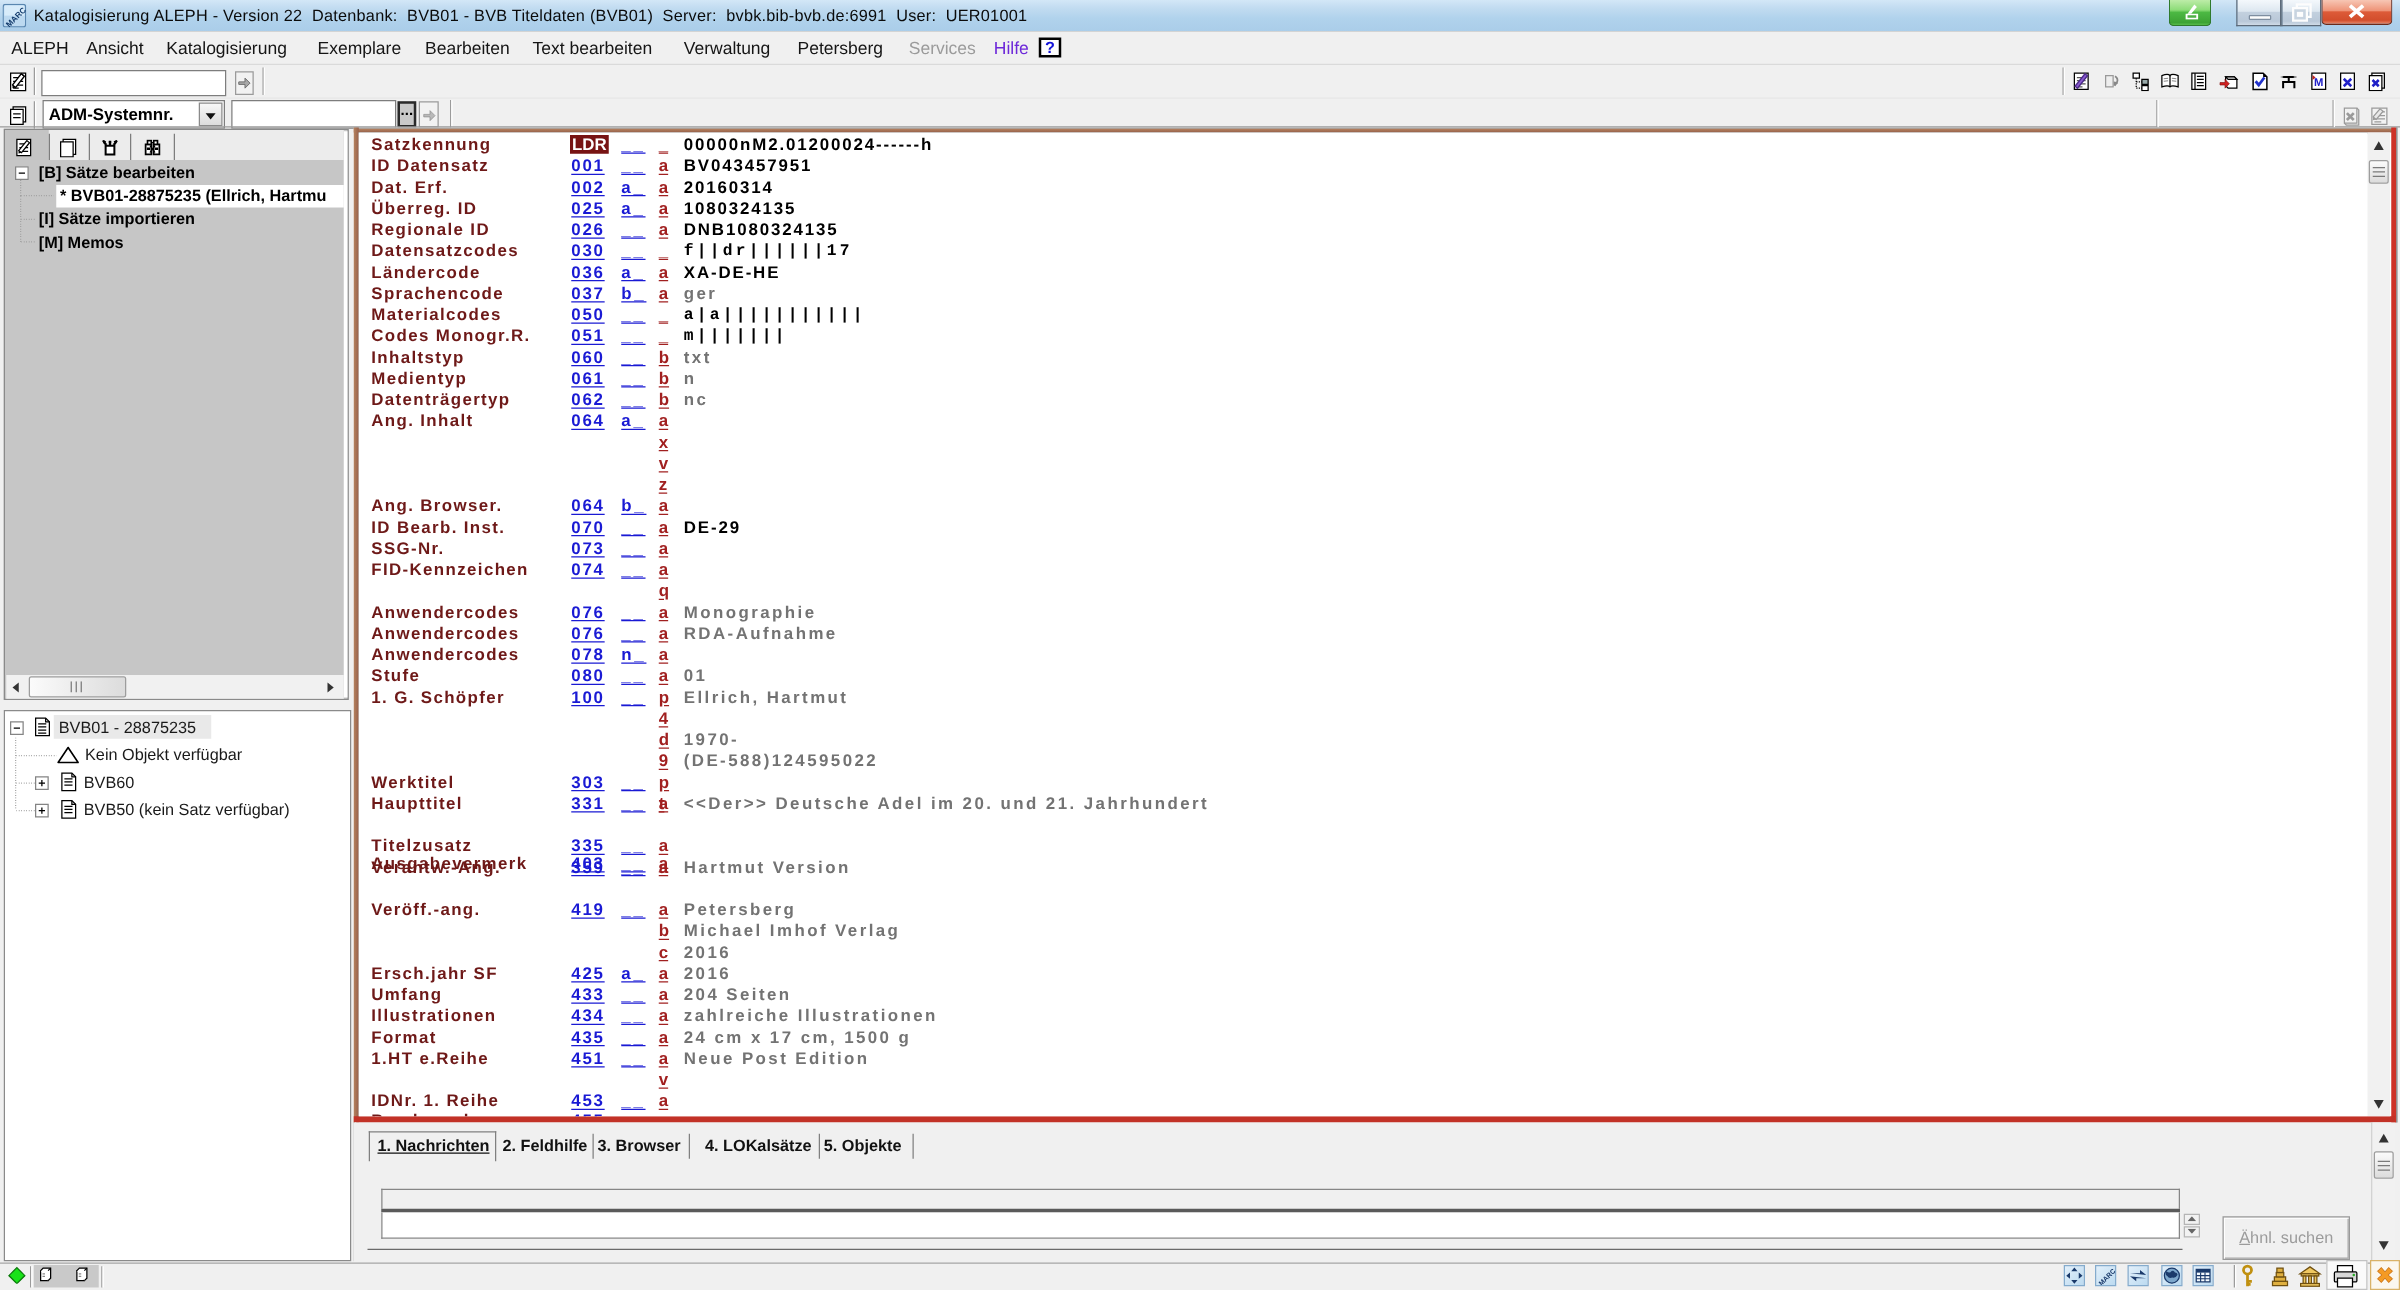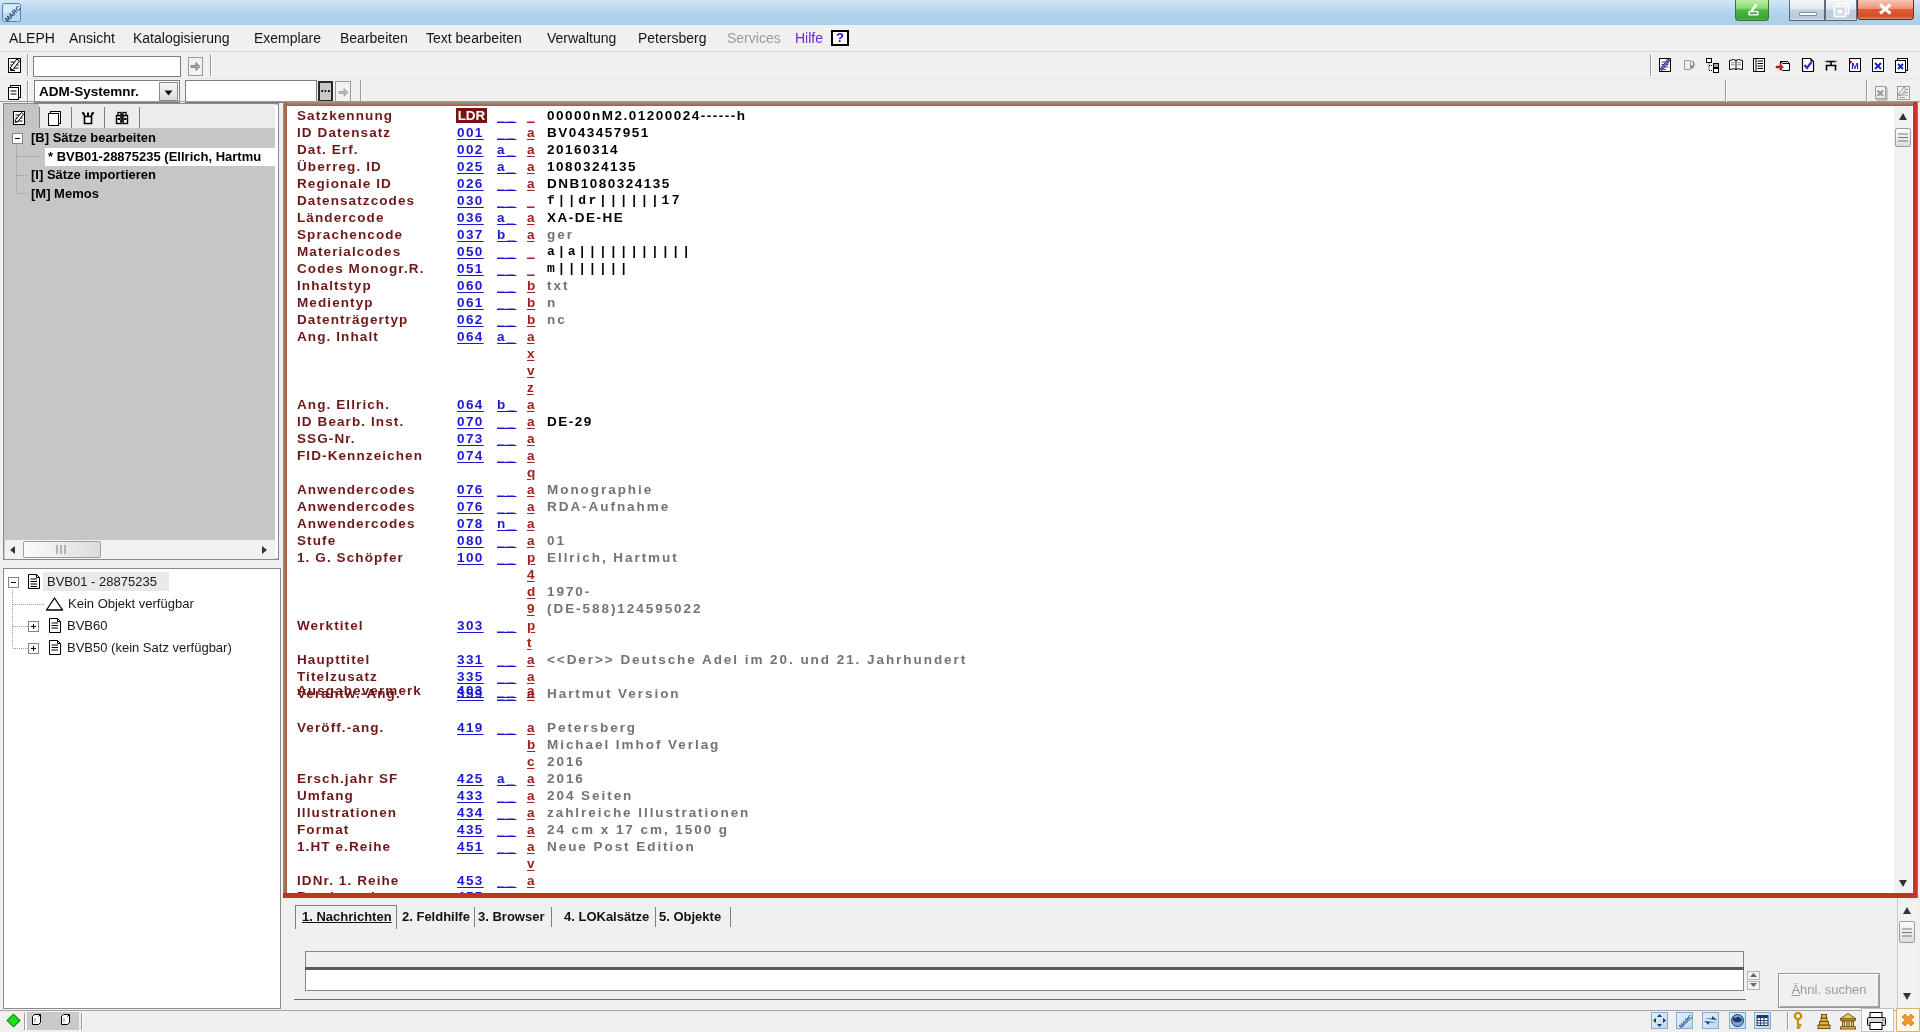--- a/index.html
+++ b/index.html
@@ -62,20 +62,21 @@
 #sbar{left:0;top:1010px;width:1920px;height:22px;background:#f0f0f0;border-top:1px solid #a5a5a5;box-sizing:border-box;}
 .blueic{position:absolute;width:17px;height:17px;background:linear-gradient(135deg,#e2f0fb,#bcdaf0);border:1px solid #84abcd;box-sizing:border-box;}
 </style></head><body>
 
 <div id="tbar" class="ab">
 <svg class="ab" style="left:2px;top:3px" width="19" height="19" viewBox="0 0 19 19">
       <rect x="0.5" y="0.5" width="18" height="18" rx="2" fill="#bcd9f0" stroke="#5a87b0"></rect>
       <rect x="1.5" y="1.5" width="16" height="8" fill="#d8ecfa" stroke="none"></rect>
       <text x="9.5" y="13.5" font-size="6.5" font-weight="bold" fill="#123a6b" text-anchor="middle" transform="rotate(-45 9.5 9.5)" font-family="Liberation Sans">MARC</text>
     </svg>
+<div class="ttl">Katalogisierung ALEPH - Version 22  Datenbank:  BVB01 - BVB Titeldaten (BVB01)  Server:  bvbk.bib-bvb.de:6991  User:  UER01001</div>
 <div class="wbtn" style="left:1735px;width:34px;height:21px;background:linear-gradient(180deg,#bdeca8 0%,#8cdc78 40%,#4cb843 50%,#3da335 90%,#56bb4a 100%);border-color:#2f7a2c;"><svg width="32" height="19" viewBox="0 0 32 19">
         <path d="M14 11 L19.5 3.5 L21.5 5.5 L17 11 Z" fill="#fff"></path>
         <rect x="12.5" y="11" width="10" height="4.5" fill="#fff"></rect>
         <rect x="14" y="12.2" width="7" height="2" fill="#4fb046"></rect>
       </svg></div>
 <div class="wbtn" style="left:1789px;width:36px;height:21px;background:linear-gradient(180deg,#f4f8fc 0%,#dde7f0 45%,#c2d0de 50%,#b9c8d8 85%,#cfdbe7 100%);border-radius:0;">
       <div style="position:absolute;left:9px;top:12px;width:18px;height:4px;background:#fdfdfd;border:1px solid #7e8ea0;border-radius:1px;box-sizing:border-box;"></div>
     </div>
 <div class="wbtn" style="left:1825px;width:32px;height:21px;background:linear-gradient(180deg,#f4f8fc 0%,#dde7f0 45%,#c2d0de 50%,#b9c8d8 85%,#cfdbe7 100%);border-radius:0;"><svg width="30" height="19" viewBox="0 0 30 19">
         <rect x="11.5" y="3.5" width="11" height="10" fill="none" stroke="#fdfdfd" stroke-width="1.8"></rect>
@@ -392,36 +393,36 @@
 <div class="r" style="top:120px;width:1600px;"><span class="fn">Sprachencode</span><span class="tg">037</span><span class="nd">b_</span><span class="sf">a</span><span class="vl">ger</span></div>
 <div class="r" style="top:137px;width:1600px;"><span class="fn">Materialcodes</span><span class="tg">050</span><span class="nd">__</span><span class="sf">_</span><span class="vf">a|a|||||||||||</span></div>
 <div class="r" style="top:154px;width:1600px;"><span class="fn">Codes Monogr.R.</span><span class="tg">051</span><span class="nd">__</span><span class="sf">_</span><span class="vf">m|||||||</span></div>
 <div class="r" style="top:171px;width:1600px;"><span class="fn">Inhaltstyp</span><span class="tg">060</span><span class="nd">__</span><span class="sf">b</span><span class="vl">txt</span></div>
 <div class="r" style="top:188px;width:1600px;"><span class="fn">Medientyp</span><span class="tg">061</span><span class="nd">__</span><span class="sf">b</span><span class="vl">n</span></div>
 <div class="r" style="top:205px;width:1600px;"><span class="fn">Datenträgertyp</span><span class="tg">062</span><span class="nd">__</span><span class="sf">b</span><span class="vl">nc</span></div>
 <div class="r" style="top:222px;width:1600px;"><span class="fn">Ang. Inhalt</span><span class="tg">064</span><span class="nd">a_</span><span class="sf">a</span></div>
 <div class="r" style="top:239px;width:1600px;"><span class="sf">x</span></div>
 <div class="r" style="top:256px;width:1600px;"><span class="sf">v</span></div>
 <div class="r" style="top:273px;width:1600px;"><span class="sf">z</span></div>
-<div class="r" style="top:290px;width:1600px;"><span class="fn">Ang. Ellrich.</span><span class="tg">064</span><span class="nd">b_</span><span class="sf">a</span></div>
+<div class="r" style="top:290px;width:1600px;"><span class="fn">Ang. Browser.</span><span class="tg">064</span><span class="nd">b_</span><span class="sf">a</span></div>
 <div class="r" style="top:307px;width:1600px;"><span class="fn">ID Bearb. Inst.</span><span class="tg">070</span><span class="nd">__</span><span class="sf">a</span><span class="vx">DE-29</span></div>
 <div class="r" style="top:324px;width:1600px;"><span class="fn">SSG-Nr.</span><span class="tg">073</span><span class="nd">__</span><span class="sf">a</span></div>
 <div class="r" style="top:341px;width:1600px;"><span class="fn">FID-Kennzeichen</span><span class="tg">074</span><span class="nd">__</span><span class="sf">a</span></div>
 <div class="r" style="top:358px;width:1600px;"><span class="sf">q</span></div>
 <div class="r" style="top:375px;width:1600px;"><span class="fn">Anwendercodes</span><span class="tg">076</span><span class="nd">__</span><span class="sf">a</span><span class="vl">Monographie</span></div>
 <div class="r" style="top:392px;width:1600px;"><span class="fn">Anwendercodes</span><span class="tg">076</span><span class="nd">__</span><span class="sf">a</span><span class="vl">RDA-Aufnahme</span></div>
 <div class="r" style="top:409px;width:1600px;"><span class="fn">Anwendercodes</span><span class="tg">078</span><span class="nd">n_</span><span class="sf">a</span></div>
 <div class="r" style="top:426px;width:1600px;"><span class="fn">Stufe</span><span class="tg">080</span><span class="nd">__</span><span class="sf">a</span><span class="vl">01</span></div>
 <div class="r" style="top:443px;width:1600px;"><span class="fn">1. G. Schöpfer</span><span class="tg">100</span><span class="nd">__</span><span class="sf">p</span><span class="vl">Ellrich, Hartmut</span></div>
 <div class="r" style="top:460px;width:1600px;"><span class="sf">4</span></div>
 <div class="r" style="top:477px;width:1600px;"><span class="sf">d</span><span class="vl">1970-</span></div>
 <div class="r" style="top:494px;width:1600px;"><span class="sf">9</span><span class="vl">(DE-588)124595022</span></div>
 <div class="r" style="top:511px;width:1600px;"><span class="fn">Werktitel</span><span class="tg">303</span><span class="nd">__</span><span class="sf">p</span></div>
 <div class="r" style="top:528px;width:1600px;"><span class="sf">t</span></div>
-<div class="r" style="top:545px;width:1600px;"><span class="fn">Haupttitel</span><span class="tg">331</span><span class="nd">__</span><span class="sf">a</span><span class="vl">&lt;&lt;Der&gt;&gt; Deutsche Adel im 20. und 21. Jahrhundert</span></div>
+<div class="r" style="top:528px;width:1600px;"><span class="fn">Haupttitel</span><span class="tg">331</span><span class="nd">__</span><span class="sf">a</span><span class="vl">&lt;&lt;Der&gt;&gt; Deutsche Adel im 20. und 21. Jahrhundert</span></div>
 <div class="r" style="top:562px;width:1600px;"><span class="fn">Titelzusatz</span><span class="tg">335</span><span class="nd">__</span><span class="sf">a</span></div>
 <div class="r" style="top:579px;width:1600px;"><span class="fn">Verantw.-Ang.</span><span class="tg">359</span><span class="nd">__</span><span class="sf">a</span><span class="vl">Hartmut Version</span></div>
 <div class="r" style="top:576px;width:1600px;"><span class="fn">Ausgabevermerk</span><span class="tg">403</span><span class="nd">__</span><span class="sf">a</span></div>
 <div class="r" style="top:613px;width:1600px;"><span class="fn">Veröff.-ang.</span><span class="tg">419</span><span class="nd">__</span><span class="sf">a</span><span class="vl">Petersberg</span></div>
 <div class="r" style="top:630px;width:1600px;"><span class="sf">b</span><span class="vl">Michael Imhof Verlag</span></div>
 <div class="r" style="top:647px;width:1600px;"><span class="sf">c</span><span class="vl">2016</span></div>
 <div class="r" style="top:664px;width:1600px;"><span class="fn">Ersch.jahr SF</span><span class="tg">425</span><span class="nd">a_</span><span class="sf">a</span><span class="vl">2016</span></div>
 <div class="r" style="top:681px;width:1600px;"><span class="fn">Umfang</span><span class="tg">433</span><span class="nd">__</span><span class="sf">a</span><span class="vl">204 Seiten</span></div>
 <div class="r" style="top:698px;width:1600px;"><span class="fn">Illustrationen</span><span class="tg">434</span><span class="nd">__</span><span class="sf">a</span><span class="vl">zahlreiche Illustrationen</span></div>
 <div class="r" style="top:715px;width:1600px;"><span class="fn">Format</span><span class="tg">435</span><span class="nd">__</span><span class="sf">a</span><span class="vl">24 cm x 17 cm, 1500 g</span></div>

